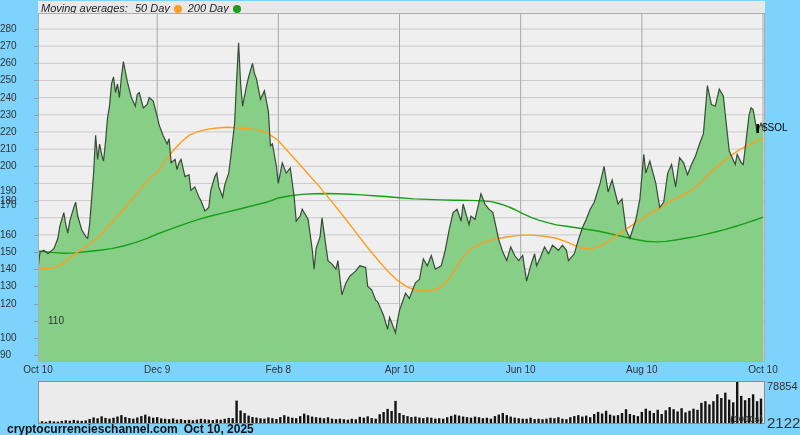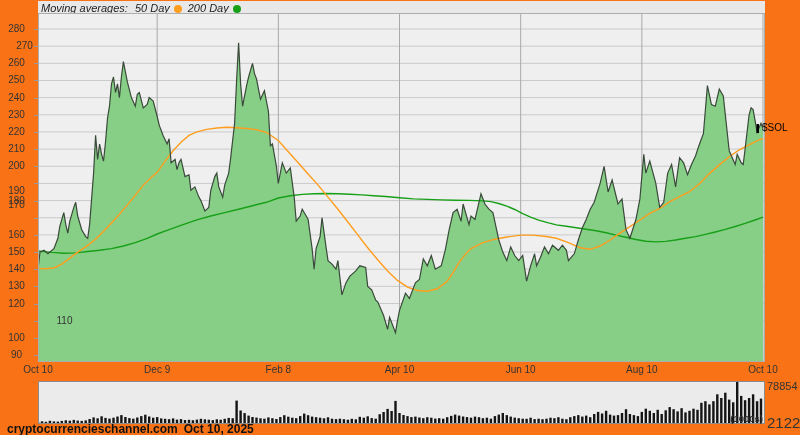--- a/index.html
+++ b/index.html
@@ -1,25 +1,25 @@
 <!DOCTYPE html>
 <html><head>
 <meta charset="utf-8">
 <style>
   html,body{margin:0;padding:0;background:#fff;}
-  #page{position:relative;width:800px;height:435px;background:#f97316;
+  #page{position:relative;width:800px;height:435px;background:#7dd3fc;
         font-family:"Liberation Sans", sans-serif;overflow:hidden;}
   .legend-bar{position:absolute;left:38px;top:1px;width:727px;height:15px;
       background:#e8e8e8;font-style:italic;font-size:11px;color:#222;
       line-height:15px;padding-left:3px;box-sizing:border-box;white-space:nowrap;}
   .legend-dot{display:inline-block;width:8px;height:8px;border-radius:50%;
       margin:0 6px 0 4px;vertical-align:-1px;}
   #mainsvg{position:absolute;left:38px;top:0;}
   #volsvg{position:absolute;left:38px;top:381px;}
-  .ylab{position:absolute;left:0;width:33px;text-align:center;font-size:10px;
+  .ylab{position:absolute;left:0;width:33px;text-align:left;font-size:10px;
       color:#333;height:12px;line-height:12px;}
   .ytick{position:absolute;left:34px;width:4px;height:1px;background:#999;}
   .xlab{position:absolute;top:364px;width:60px;text-align:center;font-size:10px;color:#333;}
   .vol-max{position:absolute;left:767px;top:380px;font-size:11px;color:#333;}
   .vol-min{position:absolute;left:767px;top:414px;font-size:15px;color:#333;}
   .vol-unit{position:absolute;left:38px;top:413px;width:725px;text-align:right;
       font-size:9.5px;font-weight:bold;color:#333;}
   .sol-label{position:absolute;left:762px;top:122px;font-size:10px;color:#000;}
   .footer{position:absolute;left:7px;top:422px;font-size:12px;font-weight:bold;color:#111;}
   .footer span{margin-right:6px;}
@@ -100,21 +100,21 @@
       <div class="ylab" style="top: 125.948px;">220</div>
       <div class="ytick" style="top: 131.948px;"></div>
       <div class="ylab" style="top: 108.79px;">230</div>
       <div class="ytick" style="top: 114.79px;"></div>
       <div class="ylab" style="top: 91.632px;">240</div>
       <div class="ytick" style="top: 97.632px;"></div>
       <div class="ylab" style="top: 74.474px;">250</div>
       <div class="ytick" style="top: 80.474px;"></div>
       <div class="ylab" style="top: 57.316px;">260</div>
       <div class="ytick" style="top: 63.316px;"></div>
-      <div class="ylab" style="top: 40.158px; margin-left: 8px;">270</div>
+      <div class="ylab" style="top: 40.158px;">270</div>
       <div class="ytick" style="top: 46.158px;"></div>
       <div class="ylab" style="top: 23px;">280</div>
       <div class="ytick" style="top: 29px;"></div>
     </div>
   <div id="xlabels">
       <div class="xlab" style="left: 8px;">Oct 10</div>
       <div class="xlab" style="left: 127.18px;">Dec 9</div>
       <div class="xlab" style="left: 248.347px;">Feb 8</div>
       <div class="xlab" style="left: 369.514px;">Apr 10</div>
       <div class="xlab" style="left: 490.68px;">Jun 10</div>

